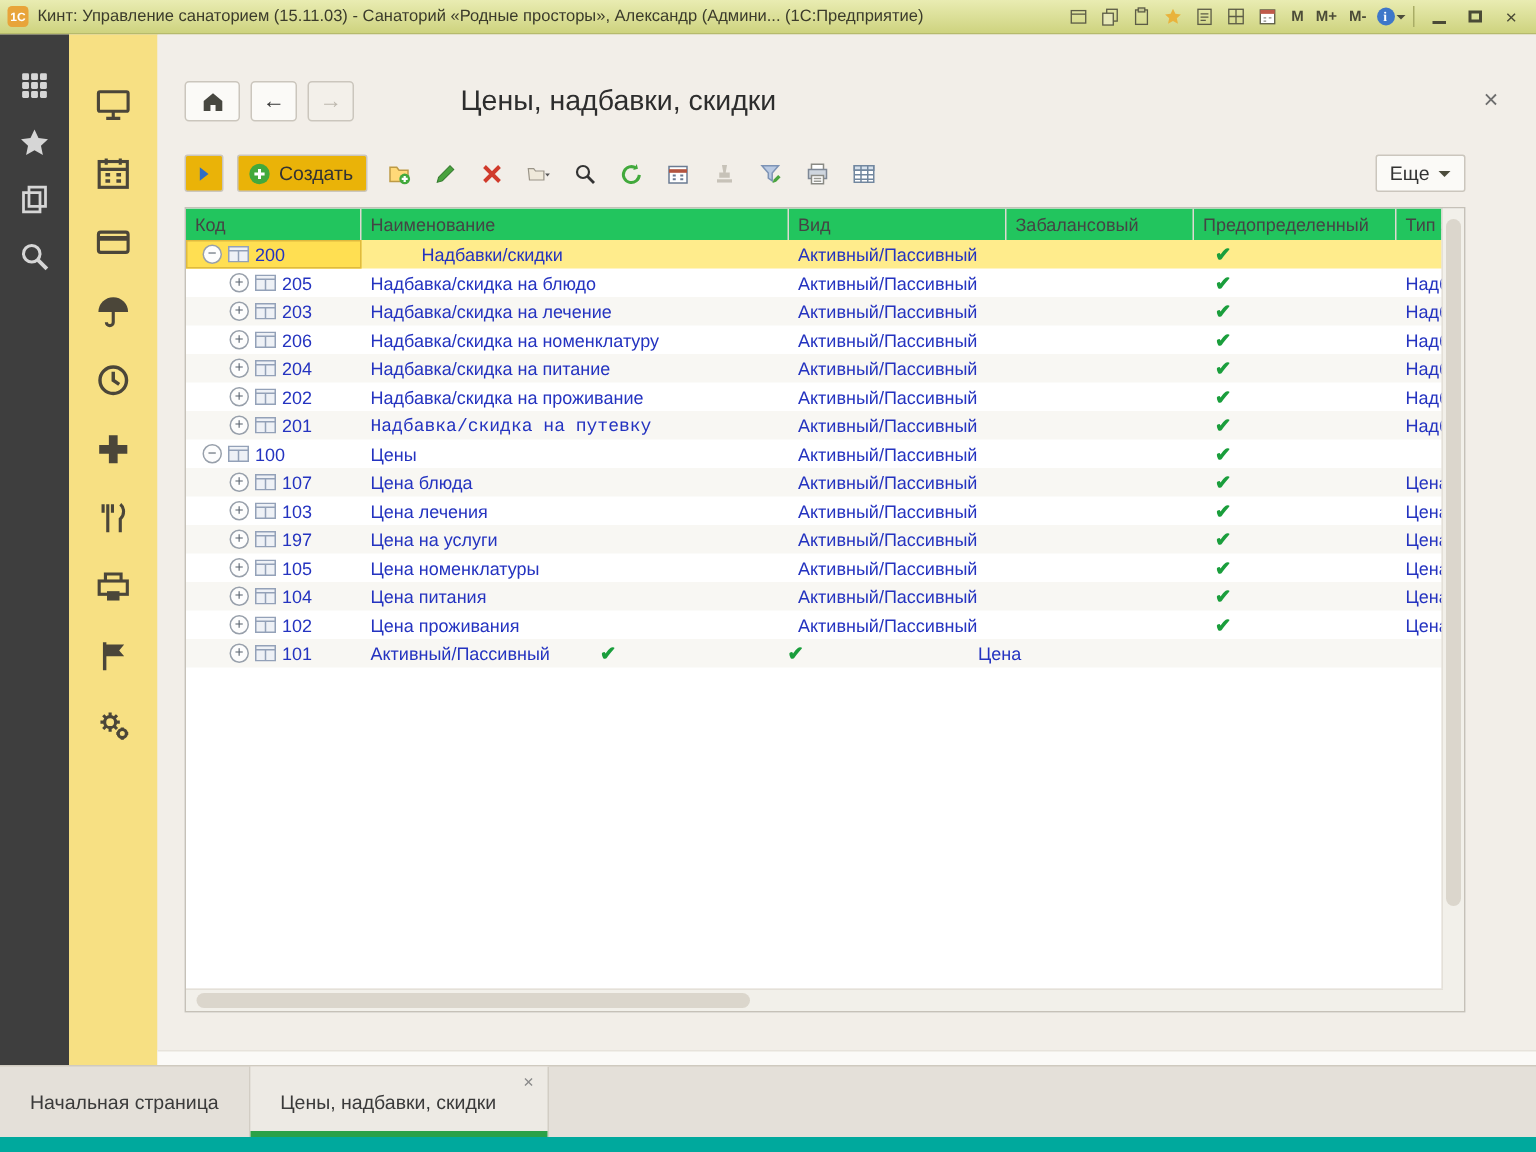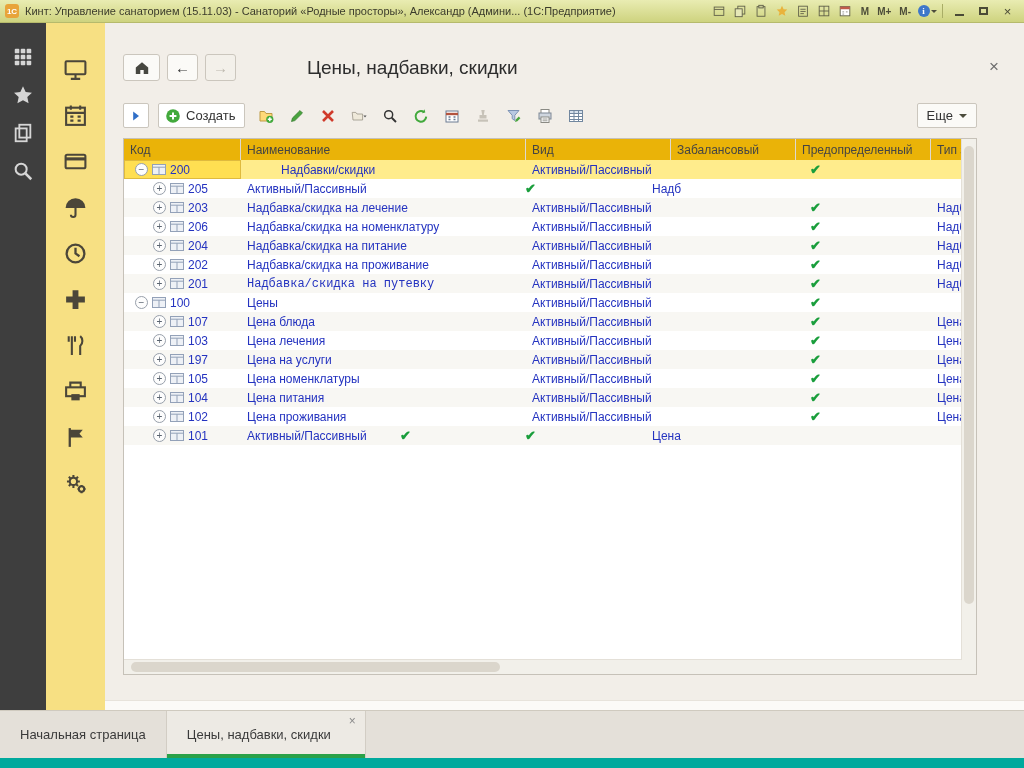--- a/index.html
+++ b/index.html
@@ -49,31 +49,31 @@
   .nav-arrow{width:31px;font-weight:bold;}
   .nav-arrow.disabled{color:#bdb8ae;background:#f3f0ea;}
   .form-title{font-size:19px;color:#2d2d2d;margin-left:64px;white-space:nowrap;}
   .form-close{margin-left:auto;align-self:flex-start;margin-top:2px;font-size:17px;line-height:17px;color:#6e6e6e;padding:2px 5px;cursor:default;}
 
   
   .toolbar{display:flex;align-items:center;margin:21px 47px 9px 18px;gap:3px;}
   .tbtn{height:25px;min-width:26px;display:flex;align-items:center;justify-content:center;border:1px solid transparent;
     border-radius:2px;background:transparent;font-family:inherit;font-size:13px;color:#333;padding:0;}
   .tbtn svg{width:16px;height:16px;}
-  .btn-boxed{border-color:#cbc6bd;background:#ffffff;align-items:center;}
+  .btn-boxed{border-color:#cbc6bd;background:#eab308;align-items:center;}
   .btn-create{gap:5px;padding:0 9px 0 6px;margin-left:6px;}
   .icon-16{display:flex;align-items:center;justify-content:center;}
   .icon-16 svg{width:16px;height:16px;}
   .tool-strip{display:flex;align-items:center;gap:3px;margin-left:4px;}
   .btn-more{margin-left:auto;gap:6px;padding:0 9px;border-color:#cbc6bd;background:#fbfaf7;display:flex;}
 
   
   .table-panel{position:relative;margin:0 47px 0 18px;height:535px;flex:0 0 535px;background:#fff;
     border:1px solid #c6c1b8;overflow:hidden;}
-  .thead{position:absolute;top:0;left:0;right:14px;height:21px;display:flex;background:#eab308;
+  .thead{position:absolute;top:0;left:0;right:14px;height:21px;display:flex;background:#22c55e;
     border-bottom:1px solid #d9d5cd;}
   .th{box-sizing:border-box;font-size:12px;color:#444;padding:4px 6px 0;border-right:1px solid #ded9d1;
     white-space:nowrap;overflow:hidden;flex:0 0 auto;}
   .tbody{position:absolute;top:21px;left:0;right:14px;bottom:14px;overflow:hidden;}
   .tr{display:flex;height:19px;align-items:stretch;}
   .tr.alt{background:#f8f7f3;}
   .tr.sel{background:#ffec8c;}
   .td{box-sizing:border-box;font-size:12px;color:#2433c0;padding:0 6px;white-space:nowrap;overflow:hidden;
     display:flex;align-items:center;flex:0 0 auto;}
   .td-tree{padding-left:5px;gap:4px;}
@@ -419,20 +419,21 @@
                 <span style="display: inline-block; flex: 0 0 20px;"></span>
                 <span class="exp">+</span>
                 <span class="acct">
                   <svg viewBox="0 0 14 11">
                     <rect x="0.5" y="0.5" width="13" height="10" fill="#eef1f6" stroke="#93a1b8"></rect>
                     <path d="M0.5 3.2h13M7 3.2v7.3" stroke="#93a1b8"></path>
                   </svg>
                 </span>
                 <span>205</span>
               </div>
+              <div class="td" style="width: 285px;">Надбавка/скидка на блюдо</div>
               <div class="td" style="width: 145px;">Активный/Пассивный</div>
               <div class="td td-check" style="width: 125px;"></div>
               <div class="td td-check" style="width: 135px;">
                 <span class="check">✔</span>
               </div>
               <div class="td" style="flex: 1 1 auto;">Надб</div>
             </div>
             <div class="tr alt">
               <div class="td td-tree" style="width: 117px;">
                 <span style="display: inline-block; flex: 0 0 20px;"></span>

